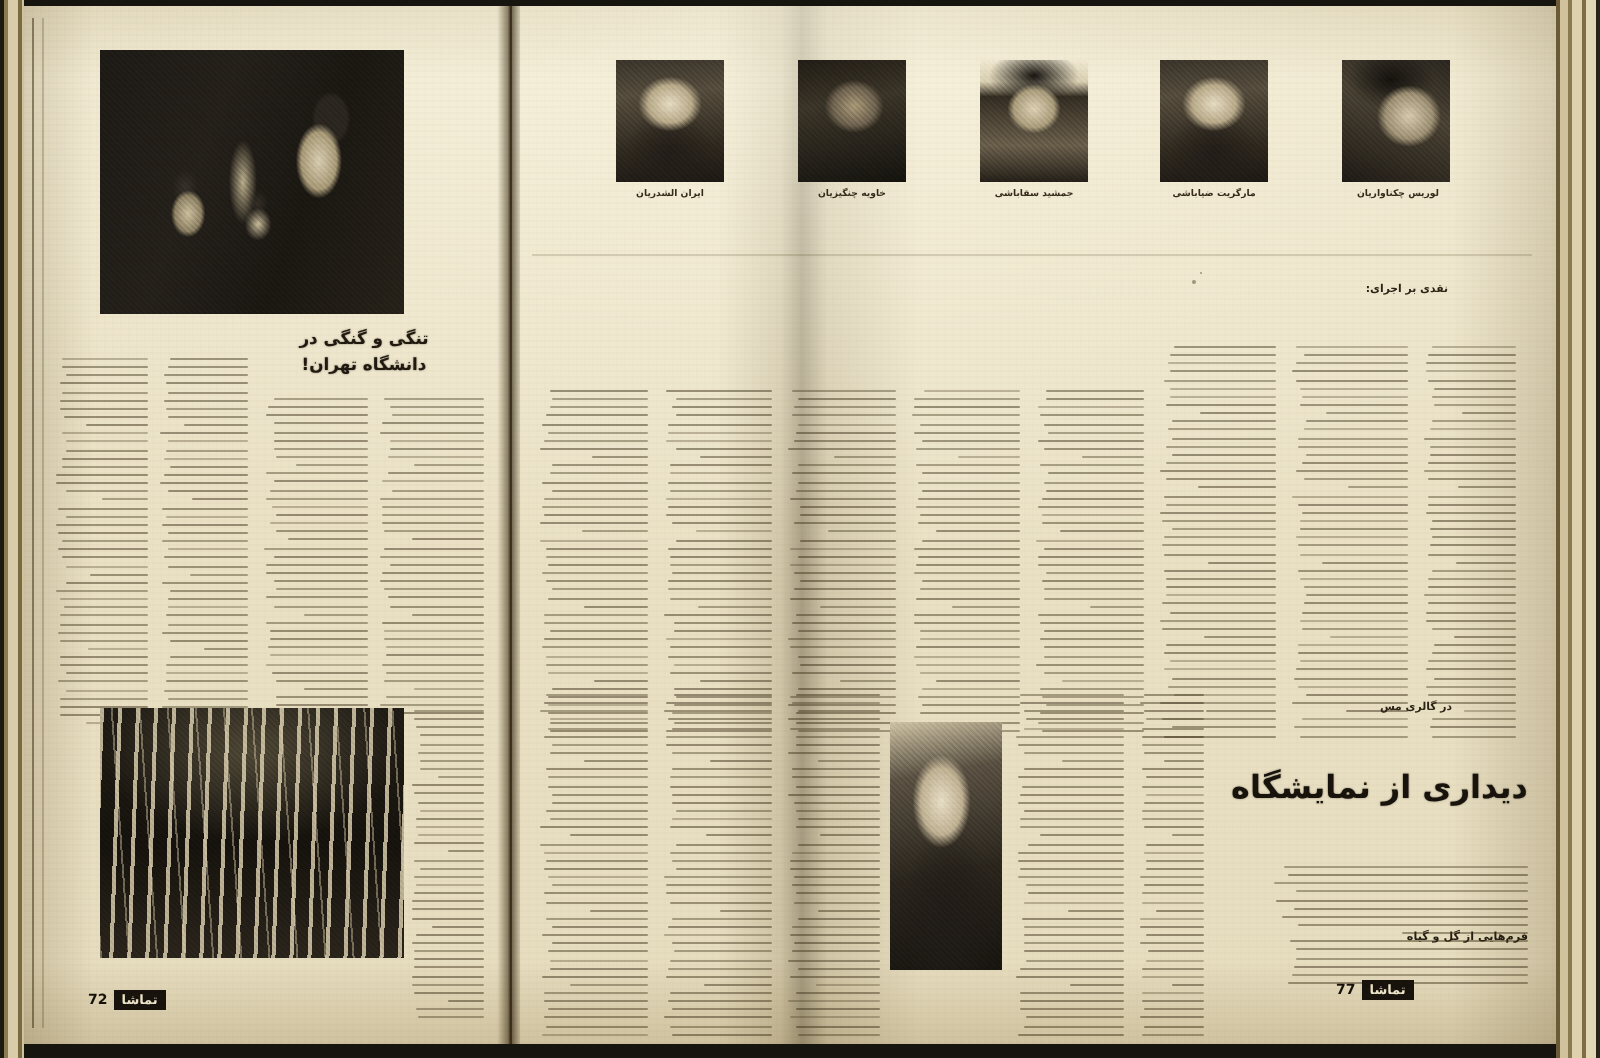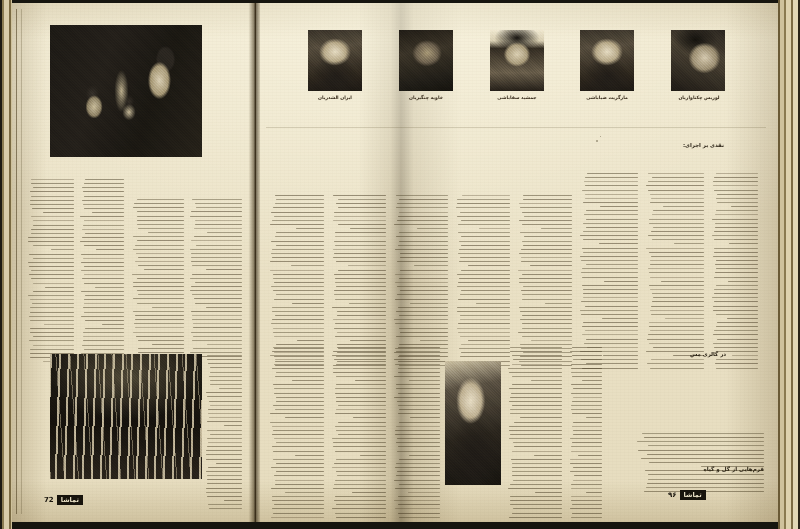--- a/index.html
+++ b/index.html
@@ -173,20 +173,24 @@
     <div class="vrule" style="left:8px;top:6px;height:505px;"></div>
     <div class="vrule" style="left:13px;top:6px;height:505px;opacity:.45;"></div>
 
     <div class="photo" style="left:42px;top:22px;width:152px;height:132px;">
       <div class="ht ht-stage"></div>
       <div class="rod" style="left:18px;top:14px;width:1px;height:110px;transform:rotate(-6deg);"></div>
       <div class="rod" style="left:58px;top:10px;width:1px;height:120px;transform:rotate(4deg);"></div>
 
     </div>
 
+    <div class="headline h-left" style="left:118px;top:160px;width:112px;">
+      <div>تنگی و گنگی در</div>
+      <div>دانشگاه تهران!</div>
+    </div>
 
     <div class="col" id="lc1" style="left:20px;top:176px;width:46px;">
         <div class="tline s1 lite" style="width: 92.9%; margin-left: 7.1%;"></div>
         <div class="tline s3" style="width: 92.9%; margin-left: 7.1%;"></div>
         <div class="tline s3" style="width: 89.6%; margin-left: 10.4%;"></div>
         <div class="tline s1" style="width: 95.4%; margin-left: 4.6%;"></div>
         <div class="tline s2" style="width: 93.2%; margin-left: 6.8%;"></div>
         <div class="tline s3" style="width: 94.8%; margin-left: 5.2%;"></div>
         <div class="tline s3" style="width: 94.6%; margin-left: 5.4%;"></div>
         <div class="tline s1" style="width: 90.6%; margin-left: 9.4%;"></div>
@@ -808,20 +812,21 @@
         <div class="tline s3" style="width: 94.8%; margin-left: 5.2%;"></div>
         <div class="tline s3" style="width: 91.1%; margin-left: 8.9%;"></div>
         <div class="tline s2 lite" style="width: 55.8%; margin-left: 44.2%;"></div>
         <div class="tline s2" style="width: 91.4%; margin-left: 8.6%;"></div>
         <div class="tline s1" style="width: 92.9%; margin-left: 7.1%;"></div>
         <div class="tline s2" style="width: 90.7%; margin-left: 9.3%;"></div>
       </div>
 
     <div class="kicker" style="left:600px;top:348px;width:118px;text-align:right;">در گالری مس</div>
     <div class="headline h-sub" style="left:598px;top:380px;width:158px;">
+      <div>دیداری از نمایشگاه</div>
     </div>
 
     <div class="figcap" style="left:620px;top:462px;width:136px;">فرم‌هایی از گل و گیاه</div>
 
     <div class="photo" style="left:437px;top:358px;width:56px;height:124px;">
       <div class="ht ht-woman"></div>
     </div>
 
     <div class="col" id="rb1" style="left:262px;top:344px;width:54px;">
         <div class="tline s2" style="width: 94.1%; margin-left: 5.9%;"></div>
@@ -1056,21 +1061,21 @@
         <div class="tline s3" style="width: 93.2%; margin-left: 6.8%;"></div>
         <div class="tline s3" style="width: 91%; margin-left: 9%;"></div>
         <div class="tline s2" style="width: 90.4%; margin-left: 9.6%;"></div>
         <div class="tline s1" style="width: 91.5%; margin-left: 8.5%;"></div>
         <div class="tline s2" style="width: 92%; margin-left: 8%;"></div>
         <div class="tline s3" style="width: 93.4%; margin-left: 6.6%;"></div>
       </div>
 
     <div class="folio" style="left:660px;top:487px;">
       <div class="logo">تماشا</div>
-      <div class="pnum">۹۶</div>
+      <div class="pnum">77</div>
     </div>
 
     <div class="grain"></div>
   </div>
 
   <div class="edge-stack"></div>
   <div class="edge-stack-l"></div>
 
 </div>
 

